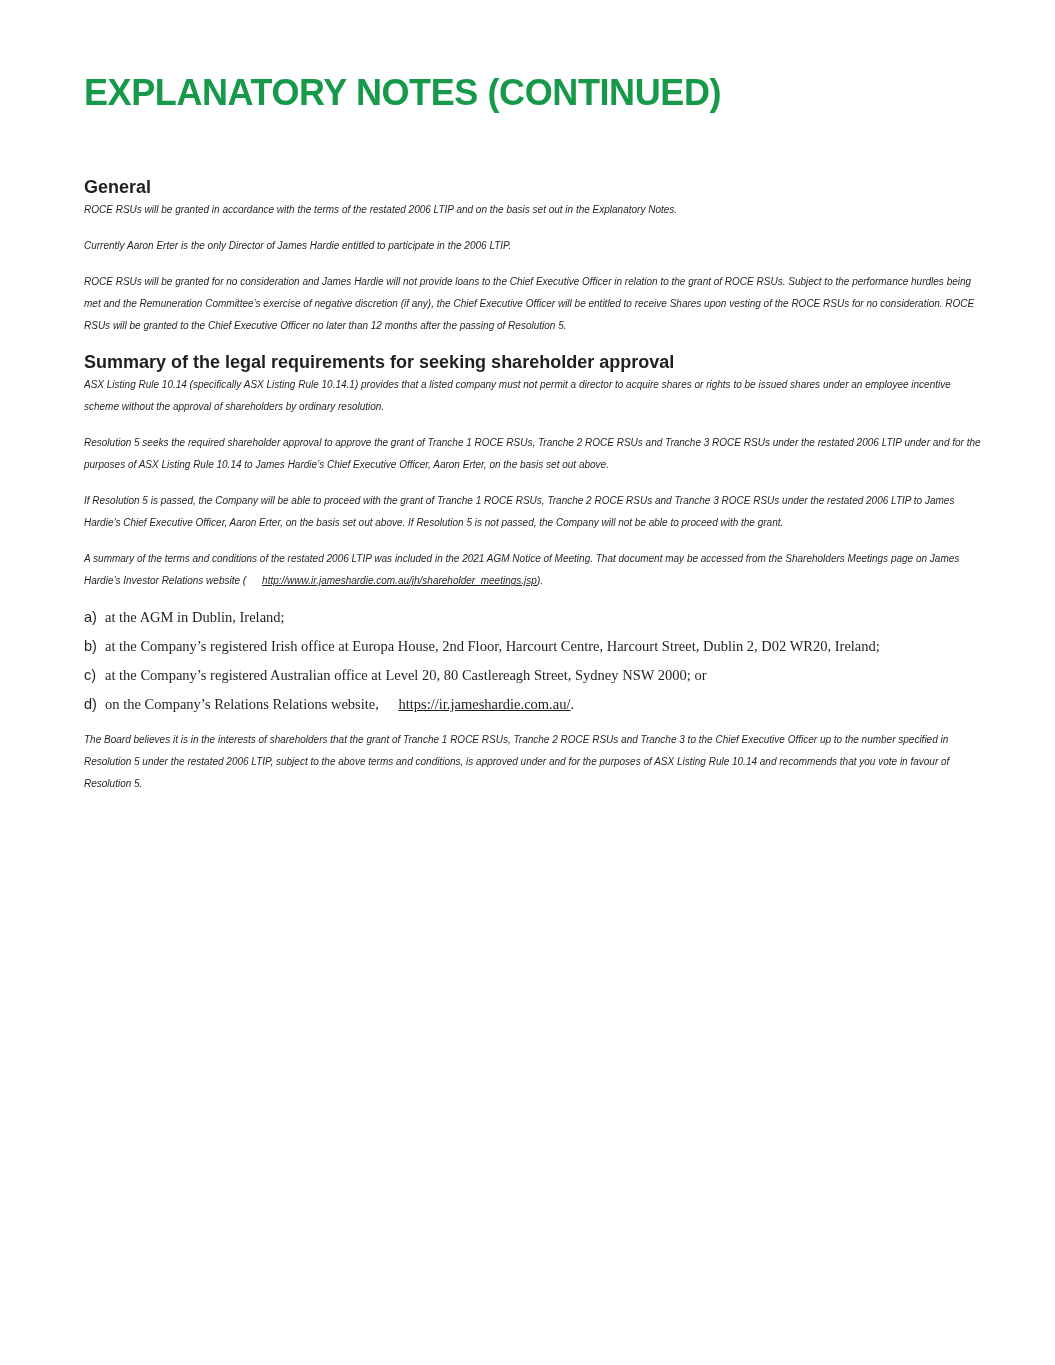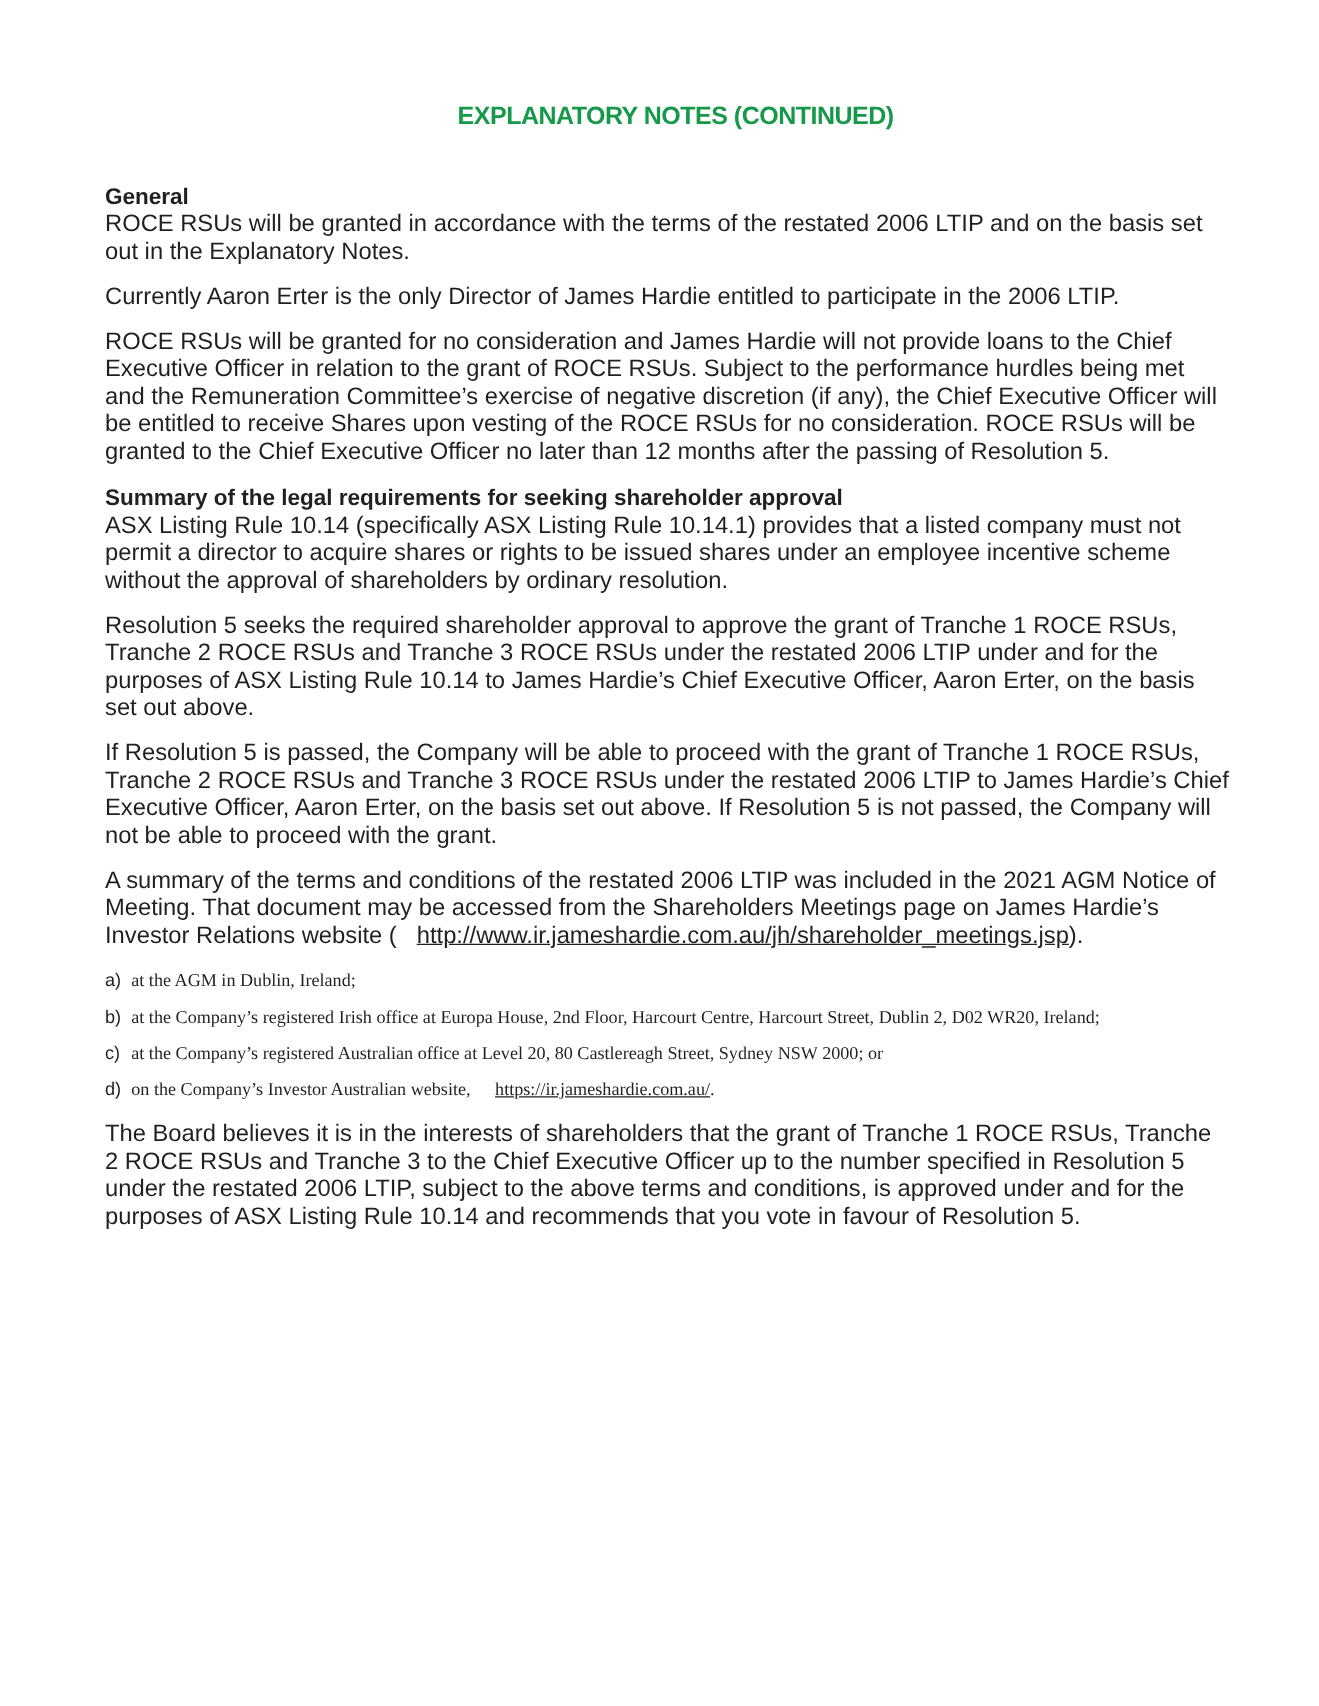--- a/index.html
+++ b/index.html
@@ -6,33 +6,32 @@
   html, body { background: #ffffff; }
   body {
     width: 1055px; height: 1365px; position: relative; overflow: hidden;
     font-family: "Liberation Sans", "DejaVu Sans", sans-serif;
     color: #231f20;
     -webkit-font-smoothing: antialiased;
   }
   .page { position: absolute; inset: 0; padding: 76px 58px 0 84px; }
   .doc-title {
     color: var(--accent, #17994a);
-    font-size: 20px; line-height: 34px; font-weight: 700;
+    font-size: 36px; line-height: 34px; font-weight: 700;
     letter-spacing: -0.4px;
-    margin-bottom: 36px;
-    text-align: center;
+    margin-bottom: 66px;
   }
   .sub-heading {
     font-size: 18px; line-height: 22px; font-weight: 700;
     margin-bottom: 1px; max-width: 900px;
   }
   .sub-heading.italic { font-style: italic; }
   p.body-text {
-    font-size: 19px; line-height: 22px;
-    margin-bottom: 14px; max-width: 900px;
+    font-size: 10px; line-height: 22px;
+    margin-bottom: 14px; max-width: 900px; font-style: italic;
   }
   .doc-list { margin: 6px 0 14px 0; }
   .doc-list-item {
     display: flex; align-items: flex-start;
     font-size: 14.5px; line-height: 22px;
     margin-bottom: 7px; max-width: 905px;
   }
   .doc-list-item .marker { flex: 0 0 21px; }
   .doc-list-item .li-text { flex: 1 1 auto; font-family: Liberation Serif, serif; }
   a.doc-link { color: inherit; text-decoration: underline; cursor: pointer; margin-left: 16px; }
@@ -71,21 +70,21 @@
       <div class="doc-list-item">
         <span class="marker">b)</span>
         <span class="li-text">at the Company’s registered Irish office at Europa House, 2nd Floor, Harcourt Centre, Harcourt Street, Dublin 2, D02 WR20, Ireland;</span>
       </div>
       <div class="doc-list-item">
         <span class="marker">c)</span>
         <span class="li-text">at the Company’s registered Australian office at Level 20, 80 Castlereagh Street, Sydney NSW 2000; or</span>
       </div>
       <div class="doc-list-item">
         <span class="marker">d)</span>
-        <span class="li-text"><span>on the Company’s Investor Australian website, </span><a class="doc-link">https://ir.jameshardie.com.au/</a><span>.</span></span>
+        <span class="li-text"><span>on the Company’s Relations Relations website, </span><a class="doc-link">https://ir.jameshardie.com.au/</a><span>.</span></span>
       </div>
     </div>
   </section>
 
   <section>
     <p class="body-text">The Board believes it is in the interests of shareholders that the grant of Tranche 1 ROCE RSUs, Tranche 2 ROCE RSUs and Tranche 3 to the Chief Executive Officer up to the number specified in Resolution 5 under the restated 2006 LTIP, subject to the above terms and conditions, is approved under and for the purposes of ASX Listing Rule 10.14 and recommends that you vote in favour of Resolution 5.</p>
   </section>
 
   <div class="page-number">16</div>
 </div>

